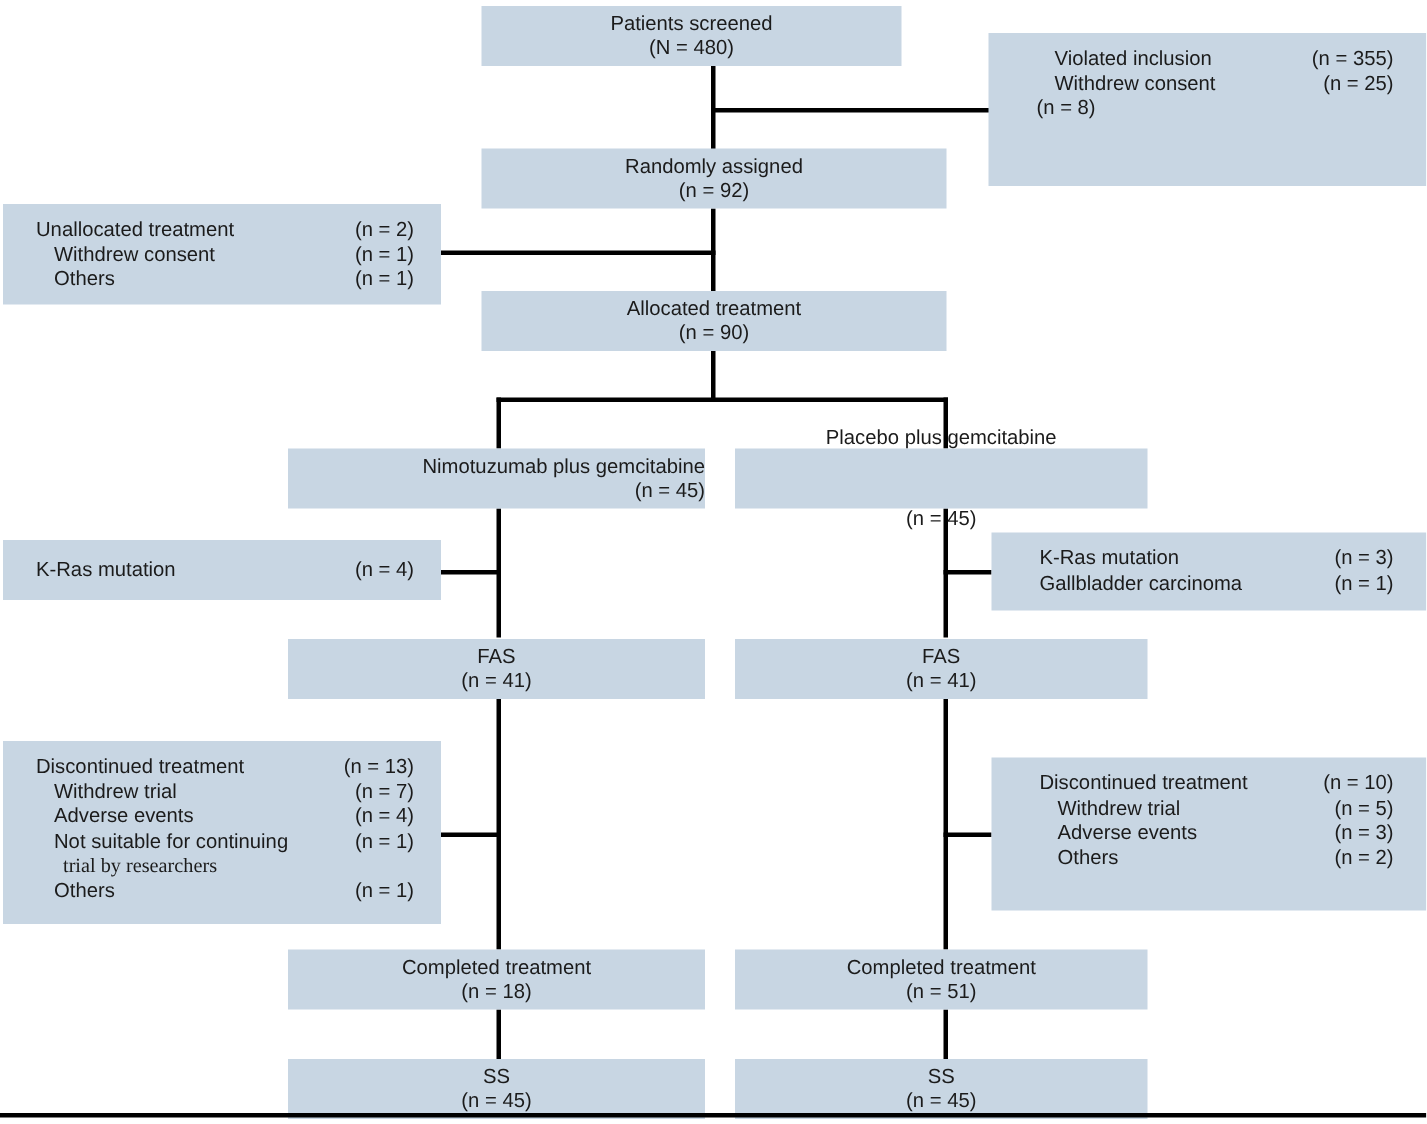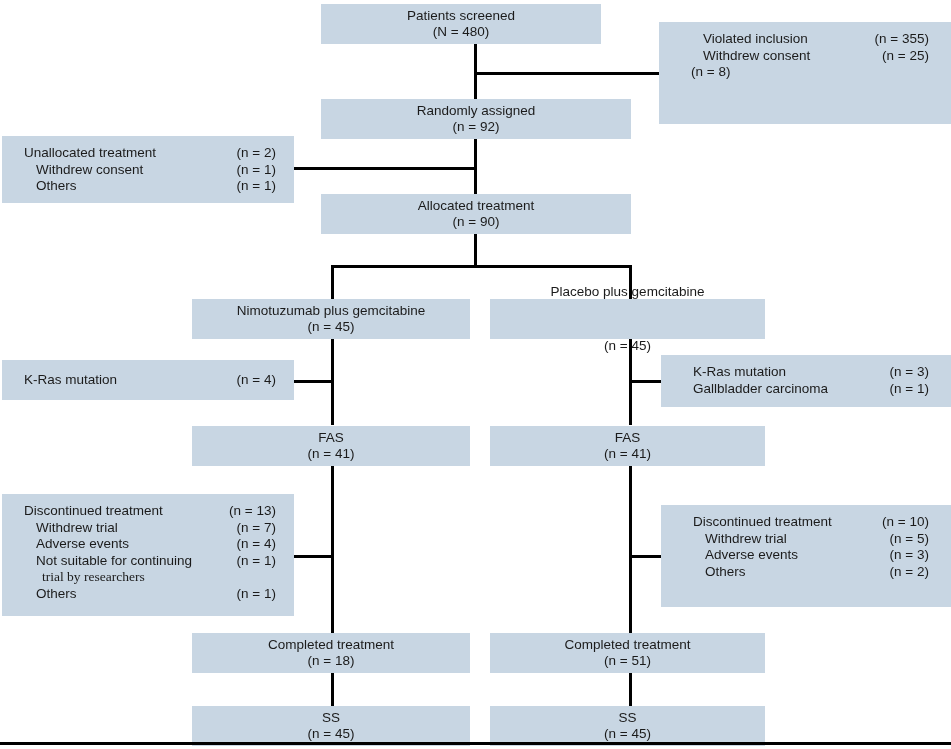--- a/index.html
+++ b/index.html
@@ -144,21 +144,21 @@
       <span class="lbl">Others</span>
       <span class="val">(n = 1)</span>
     </div>
   </div>
 
   <div class="box center" style="left:321px; top:194px; width:310px; height:40px;">
     <div class="line">Allocated treatment</div>
     <div class="line">(n = 90)</div>
   </div>
 
-  <div class="box center" style="left:192px; top:299px; width:278px; height:40px;">
+  <div class="box center" style="left:192px; top:299px; width:278px; height:40px;align-items:flex-end;">
     <div class="line">Nimotuzumab plus gemcitabine</div>
     <div class="line">(n = 45)</div>
   </div>
 
   <div class="box center" style="left:490px; top:299px; width:275px; height:40px;gap:38px;">
     <div class="line">Placebo plus gemcitabine</div>
     <div class="line">(n = 45)</div>
   </div>
 
   <div class="box listbox left-list" style="left:2px; top:360px; width:292px; height:40px; display:flex; flex-direction:column; justify-content:center; padding-top:0; padding-bottom:0;">

